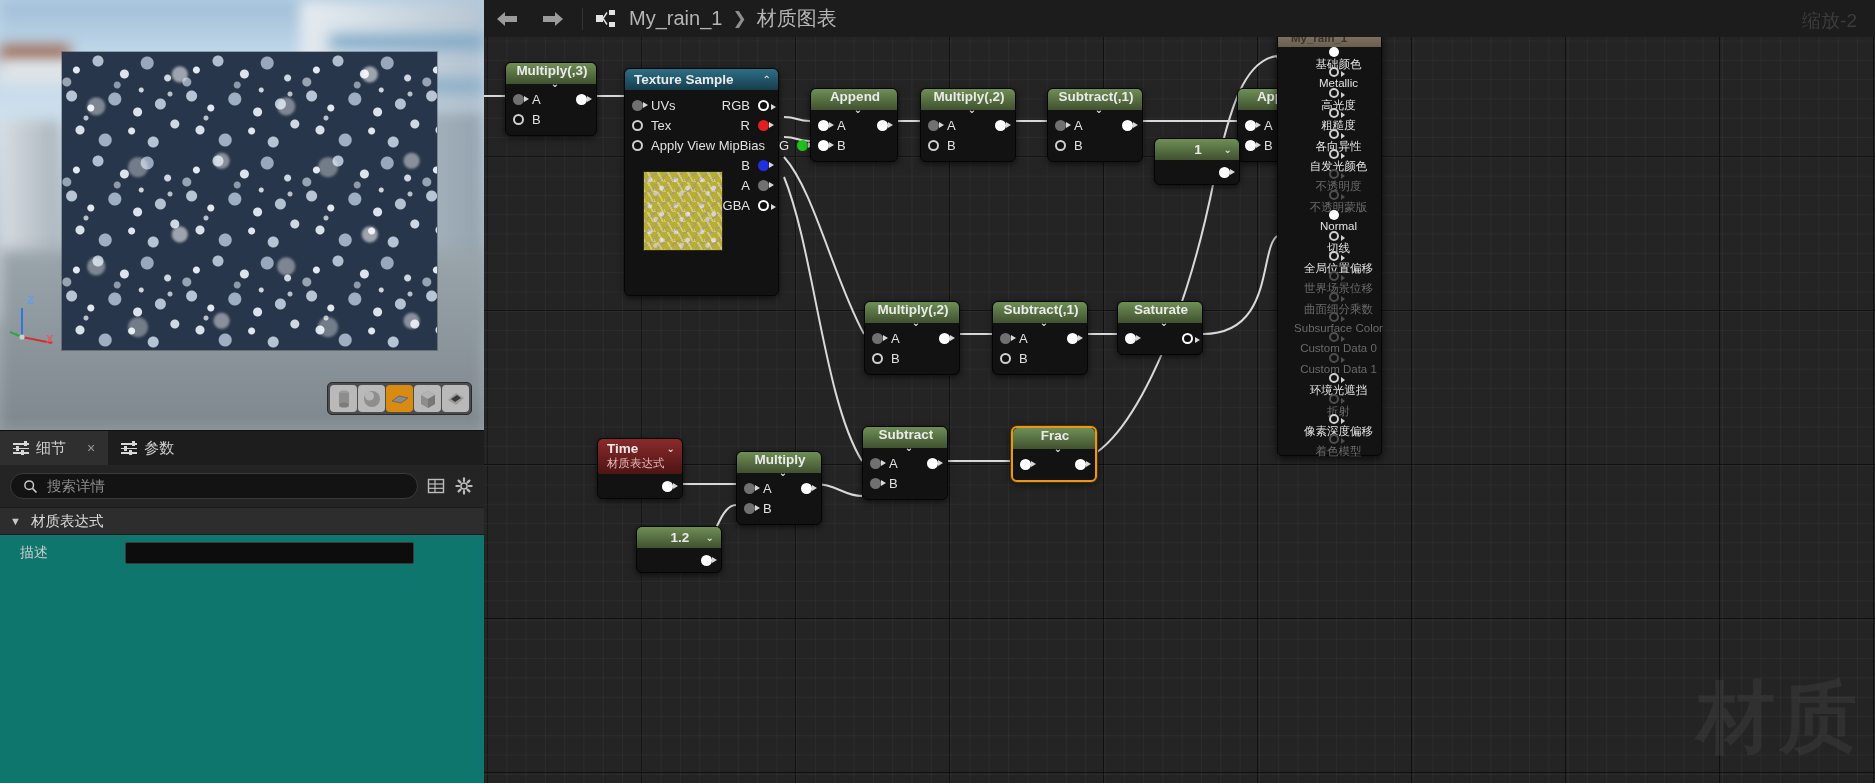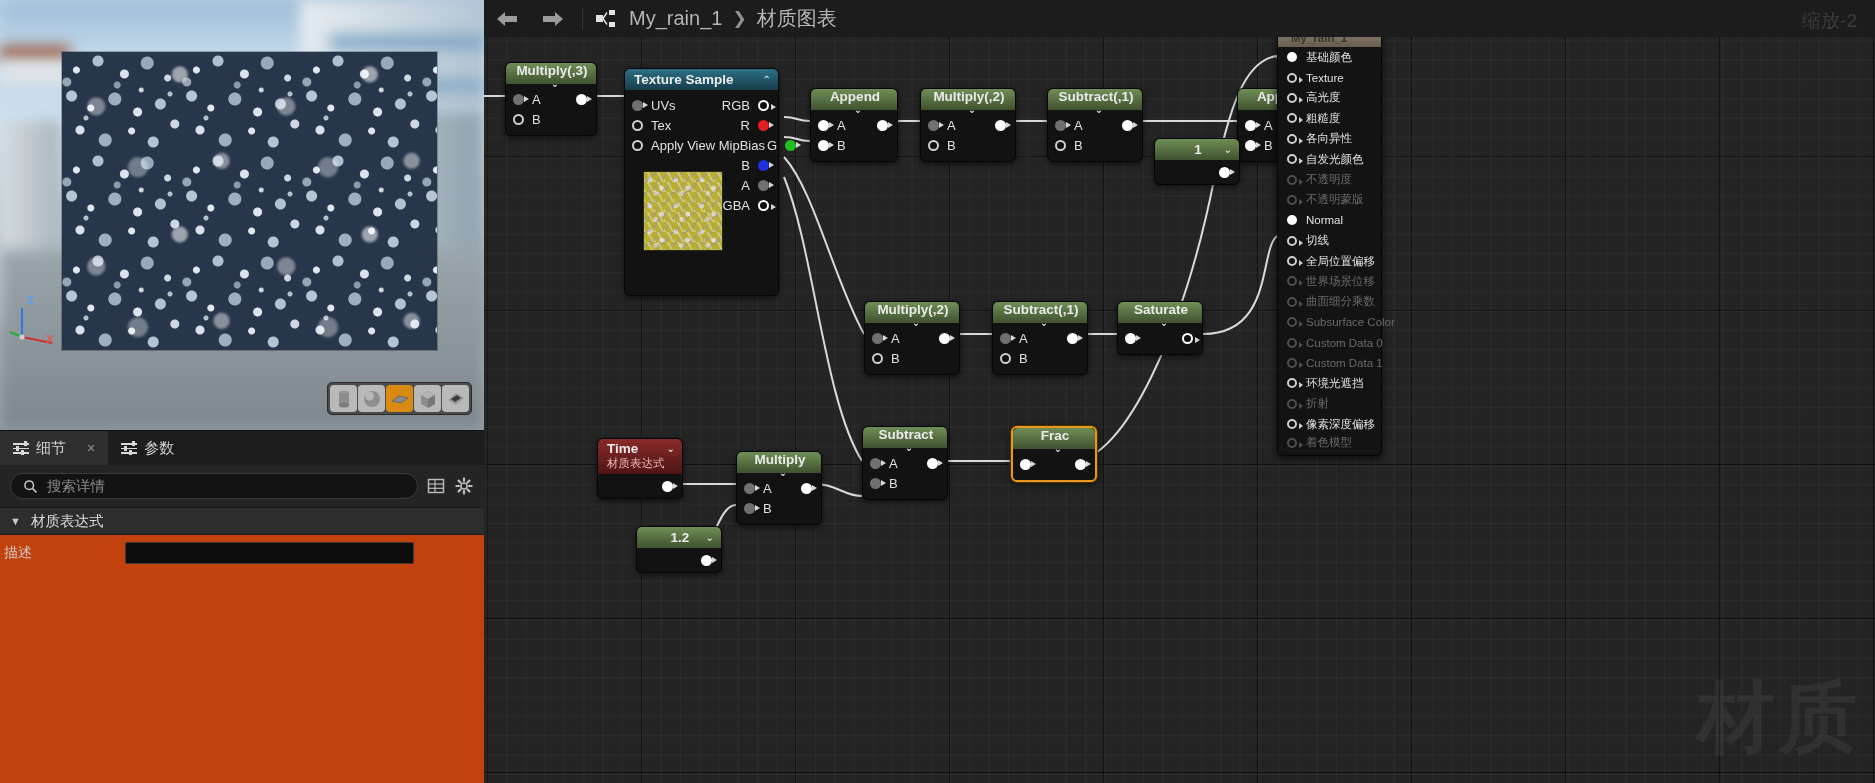--- a/index.html
+++ b/index.html
@@ -115,21 +115,21 @@
   .shape-btn {
     width: 27px; height: 27px; border-radius: 4px;
     background: #b9b9b9; display: flex; align-items: center; justify-content: center;
     cursor: pointer;
   }
   .shape-btn.active { background: #d98a11; }
 
   
   #details-panel {
     position: absolute; left: 0; top: 430px; width: 484px; height: 353px;
-    background: #c2410c; border-top: 1px solid #101010;
+    background: #0f766e; border-top: 1px solid #101010;
   }
   #details-tabs { display: flex; height: 34px; background: #1d1d1d; }
   .dtab {
     display: flex; align-items: center; gap: 7px;
     height: 34px; padding: 0 13px; font-size: 15px; color: #cfcfcf; cursor: pointer;
   }
   .dtab.active { background: #2f2f2f; }
   .dtab .close-x { margin-left: 14px; color: #9a9a9a; font-size: 14px; }
   .slider-ico { display: inline-block; width: 16px; height: 14px; position: relative; }
   .slider-ico i { position: absolute; left: 0; right: 0; height: 1.8px; background: #d8d8d8; }
@@ -151,21 +151,21 @@
   .sq-ico { width: 20px; height: 20px; cursor: pointer; }
 
   #expr-header {
     display: flex; align-items: center; gap: 10px;
     height: 28px; padding-left: 10px;
     background: #2d2d2d; border-top: 1px solid #1b1b1b; border-bottom: 1px solid #1b1b1b;
     font-size: 14.5px; color: #dcdcdc; cursor: pointer;
   }
   .chev-d { color: #c8c8c8; font-size: 11px; }
   #prop-row { display: flex; align-items: center; height: 36px; }
-  #prop-row .plabel { width: 125px; padding-left: 4px; font-size: 14px; color: #cccccc; }
+  #prop-row .plabel { width: 125px; padding-left: 20px; font-size: 14px; color: #cccccc; }
   #prop-row .pfield {
     flex: 1; margin-right: 70px; height: 22px;
     background: #0d0d0d; border: 1px solid #3a3a3a; border-radius: 2px;
   }
 
   
   #graph {
     position: absolute; left: 484px; top: 0; right: 0; bottom: 0;
     background-color: #242424;
     background-image:
@@ -227,21 +227,21 @@
   .pin.gray   { background: #707070; }
   .pin.red    { background: #e02020; }
   .pin.green  { background: #20c020; }
   .pin.blue   { background: #2030e0; }
   .pin.ring-w { background: #0f0f0f; border: 2px solid #ffffff; }
   .pin-arrow { position: absolute; left: 11px; top: 2.5px; width: 0; height: 0;
     border-top: 3.5px solid transparent; border-bottom: 3.5px solid transparent; border-left: 5px solid #d8d8d8; }
   .pin-in { margin-left: 7px; }
   .pin-out { margin-right: 9px; }
   .pin-label { font-size: 13px; color: #e0e0e0; margin-left: 8px; white-space: nowrap; }
-  .pin-label.right { margin-left: 2px; margin-right: 8px; text-align: right; }
+  .pin-label.right { margin-left: 14px; margin-right: 8px; text-align: right; }
   .row-left { display: flex; align-items: center; }
   .row-right { display: flex; align-items: center; margin-left: auto; }
   .tex-thumb {
     width: 80px; height: 80px; margin: 3px 0 2px 9px;
     background-color: #b8ae33;
     background-image:
       repeating-linear-gradient(62deg, rgba(255,255,255,.33) 0 2px, transparent 2px 7px),
       repeating-linear-gradient(-35deg, rgba(150,140,175,.42) 0 2px, transparent 2px 9px),
       radial-gradient(circle at 22% 30%, rgba(220,215,235,.8) 0 2px, transparent 3px),
       radial-gradient(circle at 68% 62%, rgba(225,220,240,.8) 0 2px, transparent 3px),
@@ -259,21 +259,21 @@
     width: 105px;
     background: #131313; border: 1px solid #050505; border-radius: 5px;
     box-shadow: 0 3px 9px rgba(0,0,0,.7);
   }
   #mat-out .mo-title {
     height: 18px; line-height: 18px; padding-left: 13px;
     background: linear-gradient(to bottom,#8a7f6c,#6a5f4e);
     border-radius: 4px 4px 0 0;
     font-size: 11.5px; font-weight: bold; color: #3a342a;
   }
-  .mo-row { display: flex; align-items: center; height: 20.4px; padding-left: 9px; }
+  .mo-row { display: flex; align-items: center; height: 20.4px; padding-left: 9px; flex-direction: column; }
   .mo-pin { width: 10px; height: 10px; border-radius: 50%; flex: none; position: relative; }
   .mo-pin.on { background: #ffffff; }
   .mo-pin.off { background: #121212; border: 2px solid #cfcfcf; }
   .mo-pin.dim { background: #121212; border: 2px solid #4e4e4e; }
   .mo-pin .ar { position: absolute; left: 10px; top: 2px; width:0; height:0;
     border-top: 3px solid transparent; border-bottom: 3px solid transparent; border-left: 4.5px solid #cfcfcf; }
   .mo-pin.dim .ar { border-left-color: #4e4e4e; }
   .mo-label { font-size: 11.5px; color: #e2e2e2; margin-left: 9px; white-space: nowrap; }
   .mo-label.disabled { color: #6a6a6a; }
 </style>
@@ -906,21 +906,21 @@
       <div class="mo-title">My_rain_1</div>
       <div>
         <div class="mo-row">
           <span class="mo-pin on"></span>
           <span class="mo-label">基础颜色</span>
         </div>
         <div class="mo-row">
           <span class="mo-pin off">
               <i class="ar"></i>
             </span>
-          <span class="mo-label">Texture</span>
+          <span class="mo-label">Metallic</span>
         </div>
         <div class="mo-row">
           <span class="mo-pin off">
               <i class="ar"></i>
             </span>
           <span class="mo-label">高光度</span>
         </div>
         <div class="mo-row">
           <span class="mo-pin off">
               <i class="ar"></i>

